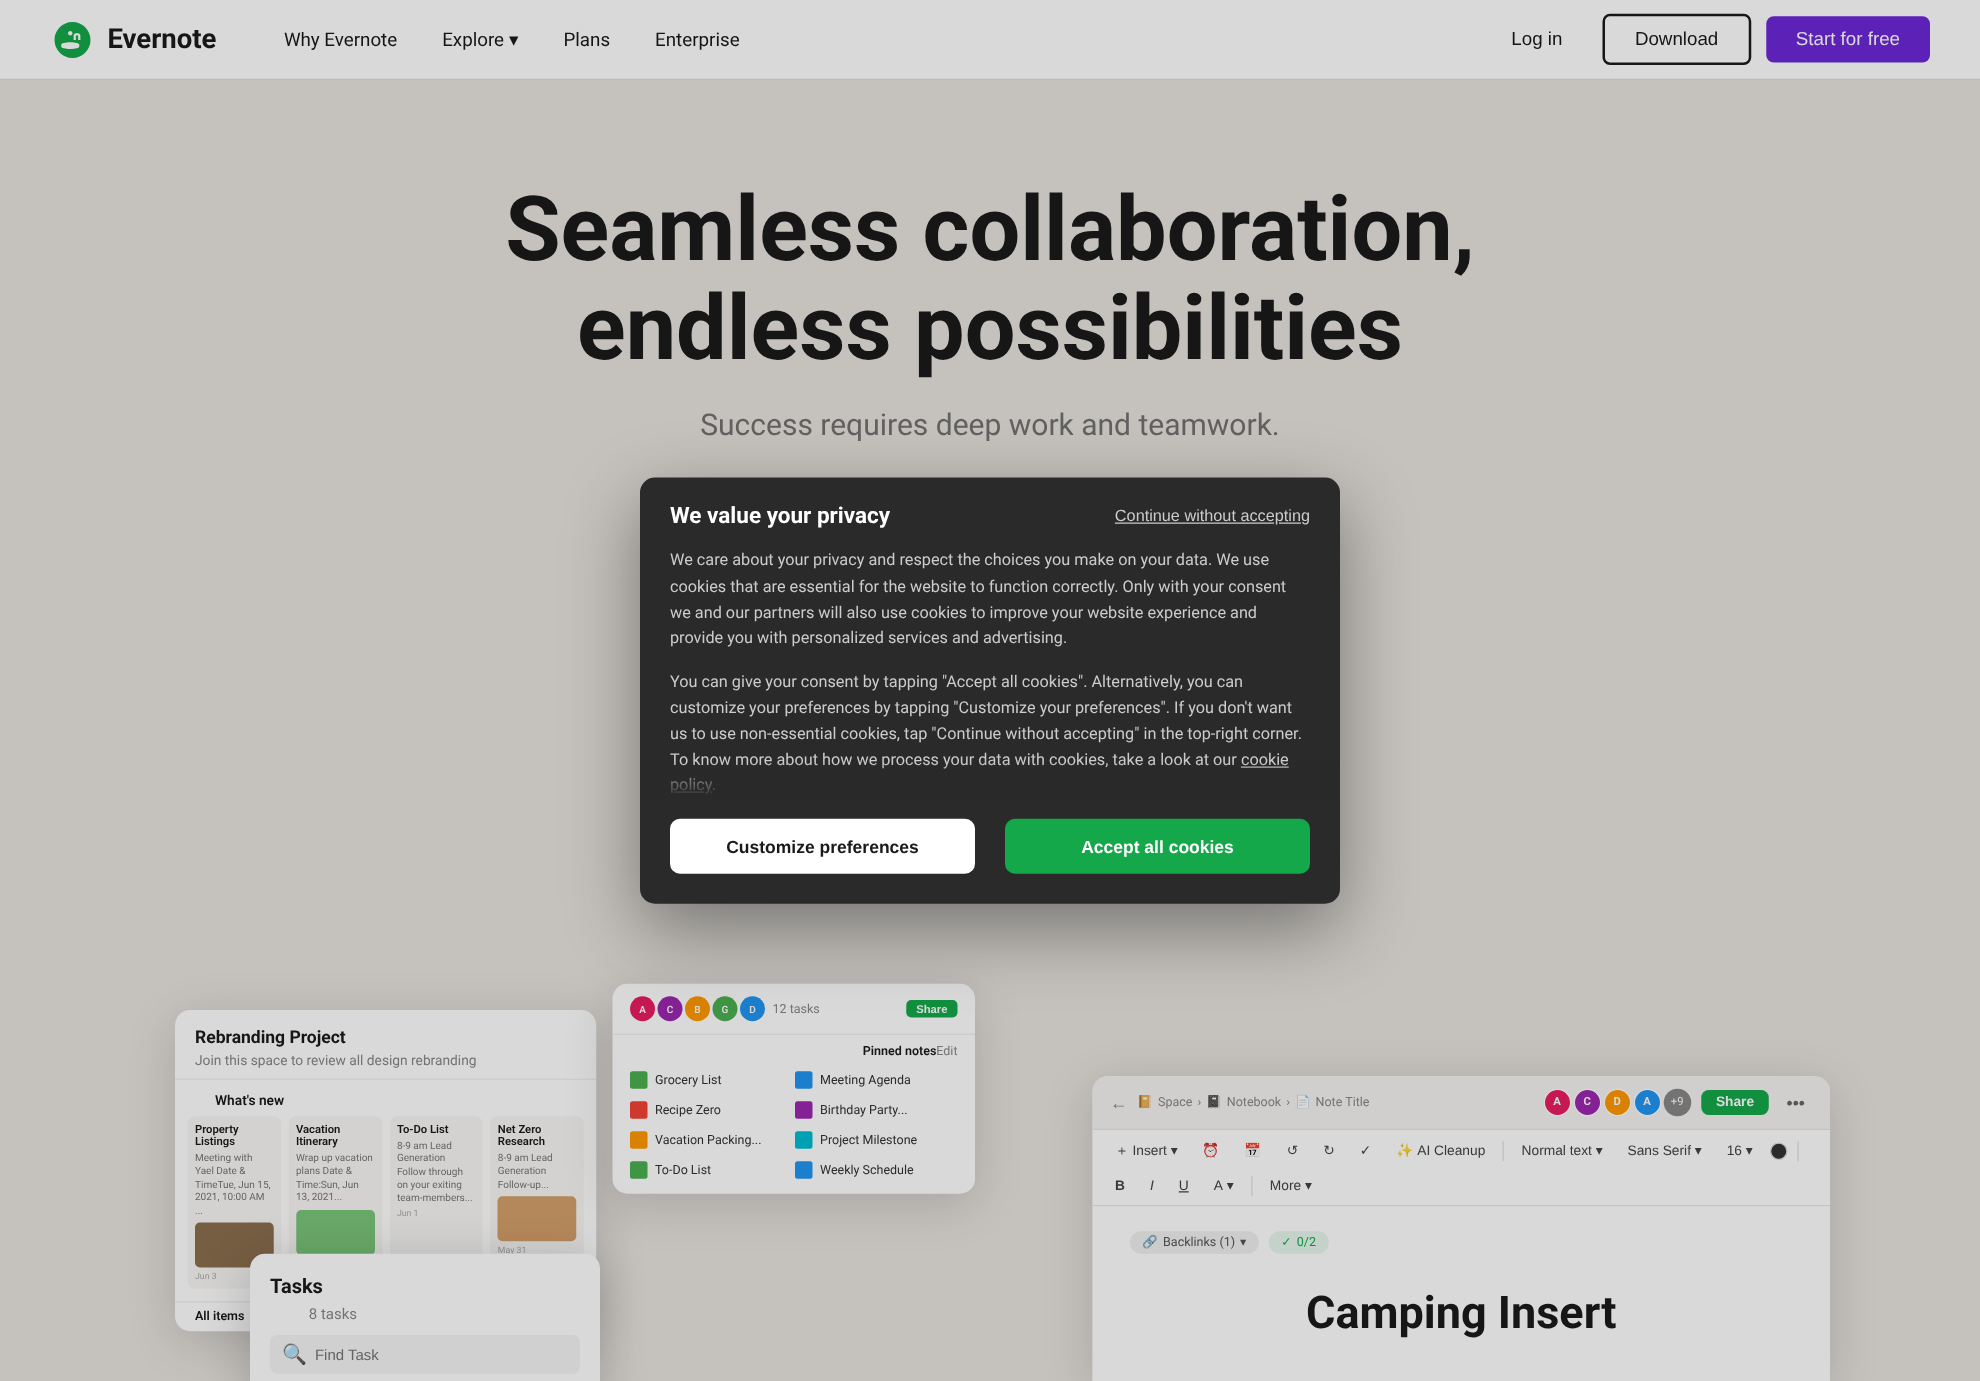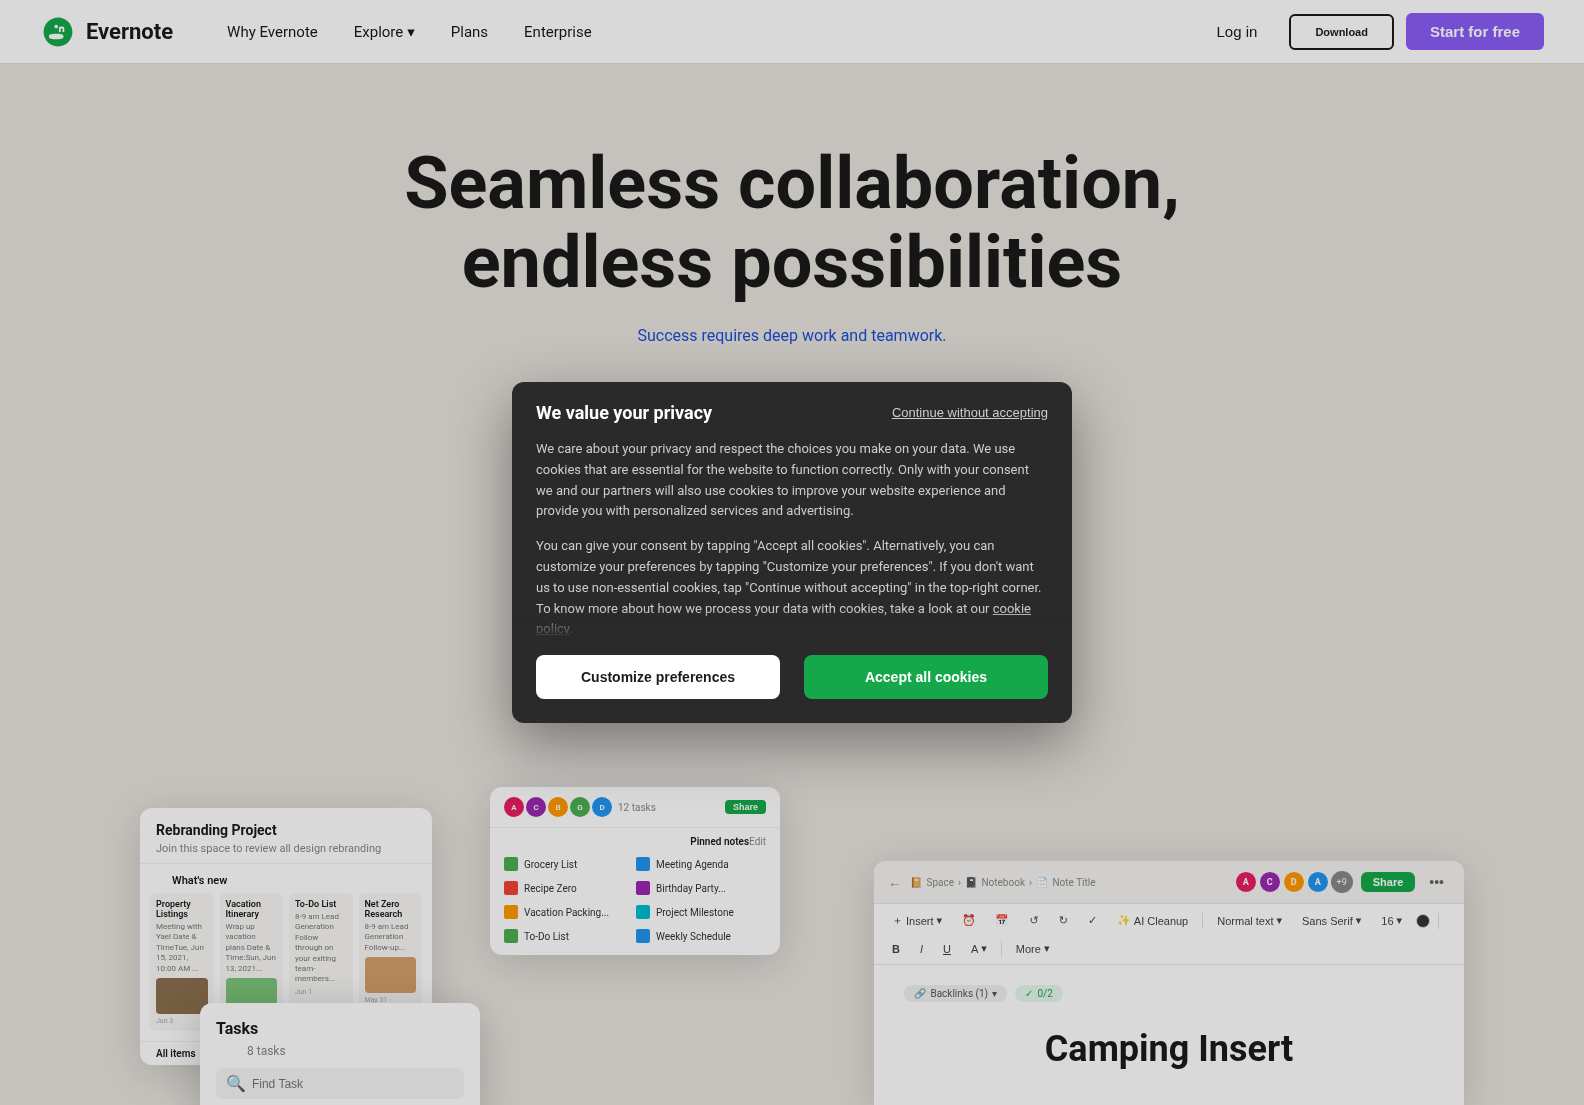--- a/index.html
+++ b/index.html
@@ -63,74 +63,74 @@
       padding: 8px 20px;
       font-size: 15px;
       color: #1a1a1a;
       background: transparent;
       border: none;
       cursor: pointer;
       border-radius: 6px;
     }
     .btn-download {
       padding: 10px 24px;
-      font-size: 11px;
+      font-size: 15px;
       color: #1a1a1a;
       background: transparent;
       border: 2px solid #1a1a1a;
       cursor: pointer;
       border-radius: 6px;
-      font-weight: 700;
+      font-weight: 400;
     }
     .btn-start {
       padding: 10px 24px;
       font-size: 15px;
       color: #fff;
-      background: #8b5cf6;
+      background: #6d28d9;
       border: none;
       cursor: pointer;
       border-radius: 6px;
-      font-weight: 700;
+      font-weight: 400;
     }
 
     
     .hero {
       text-align: center;
       padding: 80px 40px 40px;
     }
     .hero-title {
       font-size: 72px;
       font-weight: 700;
       color: #1a1a1a;
       line-height: 1.1;
       max-width: 900px;
       margin: 0 auto 24px;
     }
     .hero-subtitle {
-      font-size: 16px;
-      color: #1d4ed8;
+      font-size: 24px;
+      color: #737373;
       margin-bottom: 40px;
     }
 
     
     .app-screenshots {
       position: absolute;
       bottom: 0;
       left: 0;
       right: 0;
       height: 420px;
       overflow: hidden;
     }
 
     
     .left-panel {
       position: absolute;
       left: 140px;
       bottom: 40px;
-      width: 292px;
+      width: 337px;
       background: #fff;
       border-radius: 12px;
       box-shadow: 0 8px 40px rgba(0,0,0,0.15);
       overflow: hidden;
     }
     .left-panel-header {
       padding: 14px 16px 8px;
       border-bottom: 1px solid #f0f0f0;
     }
     .left-panel-title {

